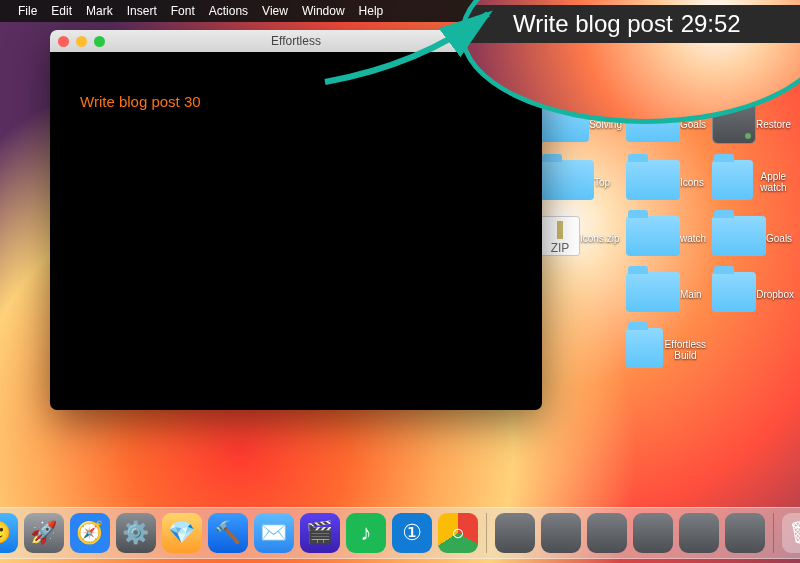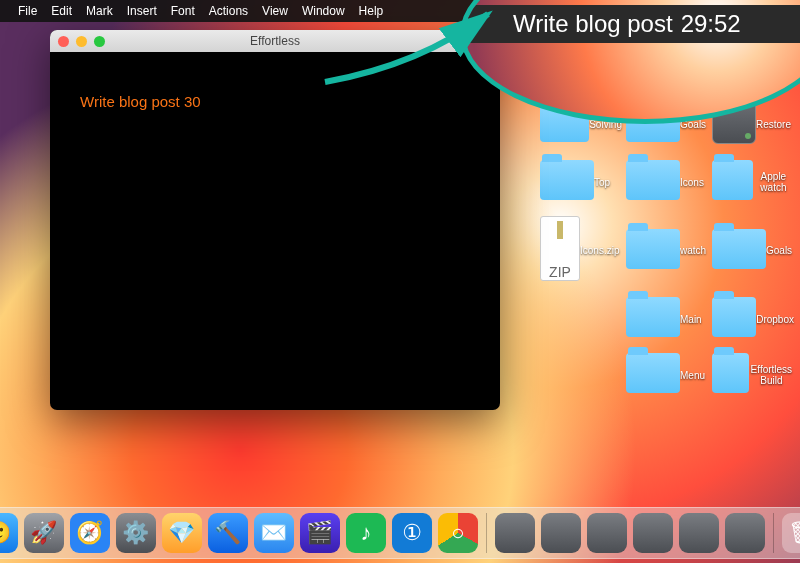--- a/index.html
+++ b/index.html
@@ -40,21 +40,21 @@
   background: #2a2a2a; color: #fff; display: flex; align-items: center;
   padding-left: 48px; font-size: 24px;
 }
 .arrow {
   position: absolute; top: 10px; left: 320px; width: 200px; height: 80px; z-index: 80;
   pointer-events: none;
 }
 
 
 .window {
-  position: absolute; top: 30px; left: 50px; width: 450px; height: 380px;
+  position: absolute; top: 30px; left: 50px; width: 492px; height: 380px;
   background: #000; border-radius: 7px; overflow: hidden;
   box-shadow: 0 12px 40px rgba(0,0,0,0.5); z-index: 40;
 }
 .titlebar {
   height: 22px; background: linear-gradient(#eaeaea, #d4d4d4);
   display: flex; align-items: center; padding: 0 8px; position: relative;
 }
 .tl { width: 11px; height: 11px; border-radius: 50%; margin-right: 7px; }
 .tl.red { background: #ff5f57; } .tl.yel { background: #febc2e; } .tl.grn { background: #28c840; }
 .titlebar .title { position: absolute; left: 0; right: 0; text-align: center; font-size: 12px; color: #444; }
@@ -77,23 +77,23 @@
   content: ""; position: absolute; top: -6px; left: 2px; width: 20px; height: 8px;
   background: #6fcafc; border-radius: 3px 3px 0 0;
 }
 .drive {
   width: 44px; height: 44px; border-radius: 6px; margin-bottom: 4px;
   background: linear-gradient(#cfd2d6, #9ea2a7); border: 1px solid #888; position: relative;
 }
 .drive::after { content: ""; position: absolute; bottom: 4px; right: 4px; width: 6px; height: 6px; border-radius: 50%; background: #6a6; }
 .drive.dark { background: linear-gradient(#6c6f74, #4a4d52); }
 .zipf {
-  width: 40px; height: 65px; background: #fff; border: 1px solid #ccc; border-radius: 3px;
+  width: 40px; height: 40px; background: #fff; border: 1px solid #ccc; border-radius: 3px;
   margin-bottom: 4px; position: relative; display: flex; align-items: flex-end; justify-content: center;
-  font-size: 14px; color: #666;
+  font-size: 12px; color: #666;
 }
 .zipf::before { content: ""; position: absolute; top: 4px; left: 50%; width: 6px; height: 18px; background: #c9b86a; transform: translateX(-50%); }
 .icon .lbl {
   color: #fff; font-size: 10px; text-align: center; line-height: 1.1;
   text-shadow: 0 1px 2px rgba(0,0,0,0.8); max-width: 80px;
 }
 
 
 .dock {
   position: absolute; bottom: 4px; left: 50%; transform: translateX(-50%);
@@ -234,24 +234,20 @@
           <div class="folder"></div>
           <div class="lbl">Main</div>
         </div>
         <div class="icon">
           <div class="folder"></div>
           <div class="lbl">Dropbox</div>
         </div>
         <div class="icon" style="visibility: hidden;"></div>
         <div class="icon">
           <div class="folder"></div>
-          <div class="lbl">Menu</div>
-        </div>
-        <div class="icon">
-          <div class="folder"></div>
           <div class="lbl">Effortless Build</div>
         </div>
       </div>
   </div>
 
   <div class="dock" id="dock">
       <div class="dockicon" style="background: linear-gradient(rgb(74, 183, 255), rgb(18, 121, 233));">🙂</div>
       <div class="dockicon" style="background: linear-gradient(rgb(160, 163, 168), rgb(93, 96, 102));">🚀</div>
       <div class="dockicon" style="background: radial-gradient(circle, rgb(255, 255, 255) 35%, rgb(42, 132, 245) 36%);">🧭</div>
       <div class="dockicon" style="background: linear-gradient(rgb(138, 141, 146), rgb(75, 78, 83));">⚙️</div>

